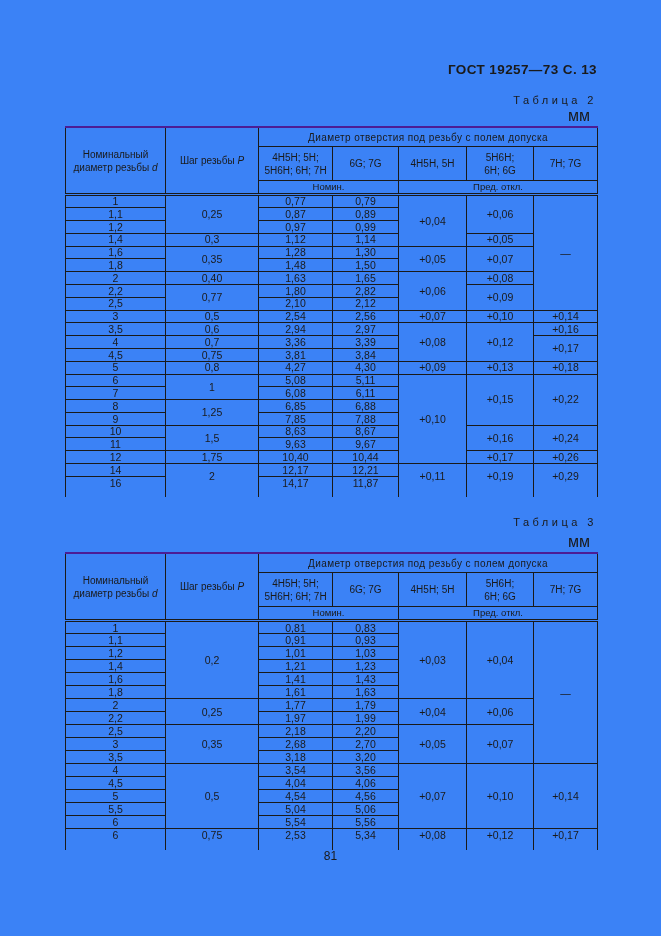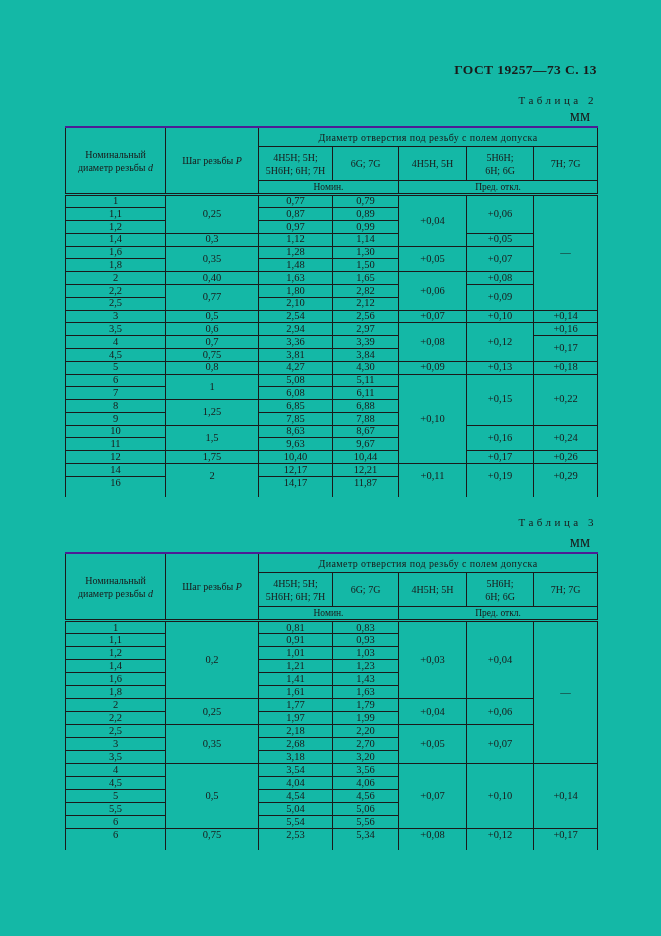--- a/index.html
+++ b/index.html
@@ -1,17 +1,17 @@
 <!DOCTYPE html>
 <html><head>
 <meta charset="utf-8">
 <style>
   html,body{margin:0;padding:0;background:#e8e8e8;}
-  .page{position:relative;width:661px;height:936px;background:#14b8a6;margin:0 auto;
-        font-family:Liberation Serif, serif;color:#1a1a1a;overflow:hidden;}
+  .page{position:relative;width:661px;height:936px;background:#3b82f6;margin:0 auto;
+        font-family:Liberation Sans, sans-serif;color:#1a1a1a;overflow:hidden;}
   .gost-header{position:absolute;top:62px;right:64px;font-weight:bold;font-size:13.5px;letter-spacing:.4px;}
   .caption{position:absolute;right:64px;font-size:11px;letter-spacing:3.5px;white-space:nowrap;}
   .t2-caption{top:94px;}
   .t3-caption{top:516px;}
   .unit{position:absolute;left:58px;width:532px;text-align:right;font-size:16px;}
   .t2-unit{top:107px;}
   .t3-unit{top:533px;}
   .gtable{position:absolute;left:65px;border-collapse:collapse;table-layout:fixed;width:532px;}
   #t2{top:126px;}
   #t3{top:552px;}
@@ -385,13 +385,14 @@
           <td></td>
           <td></td>
           <td></td>
           <td></td>
           <td></td>
           <td></td>
         </tr>
       </tbody>
     </table>
 
+  <div class="page-number">81</div>
 </div>
 
 </body></html>

